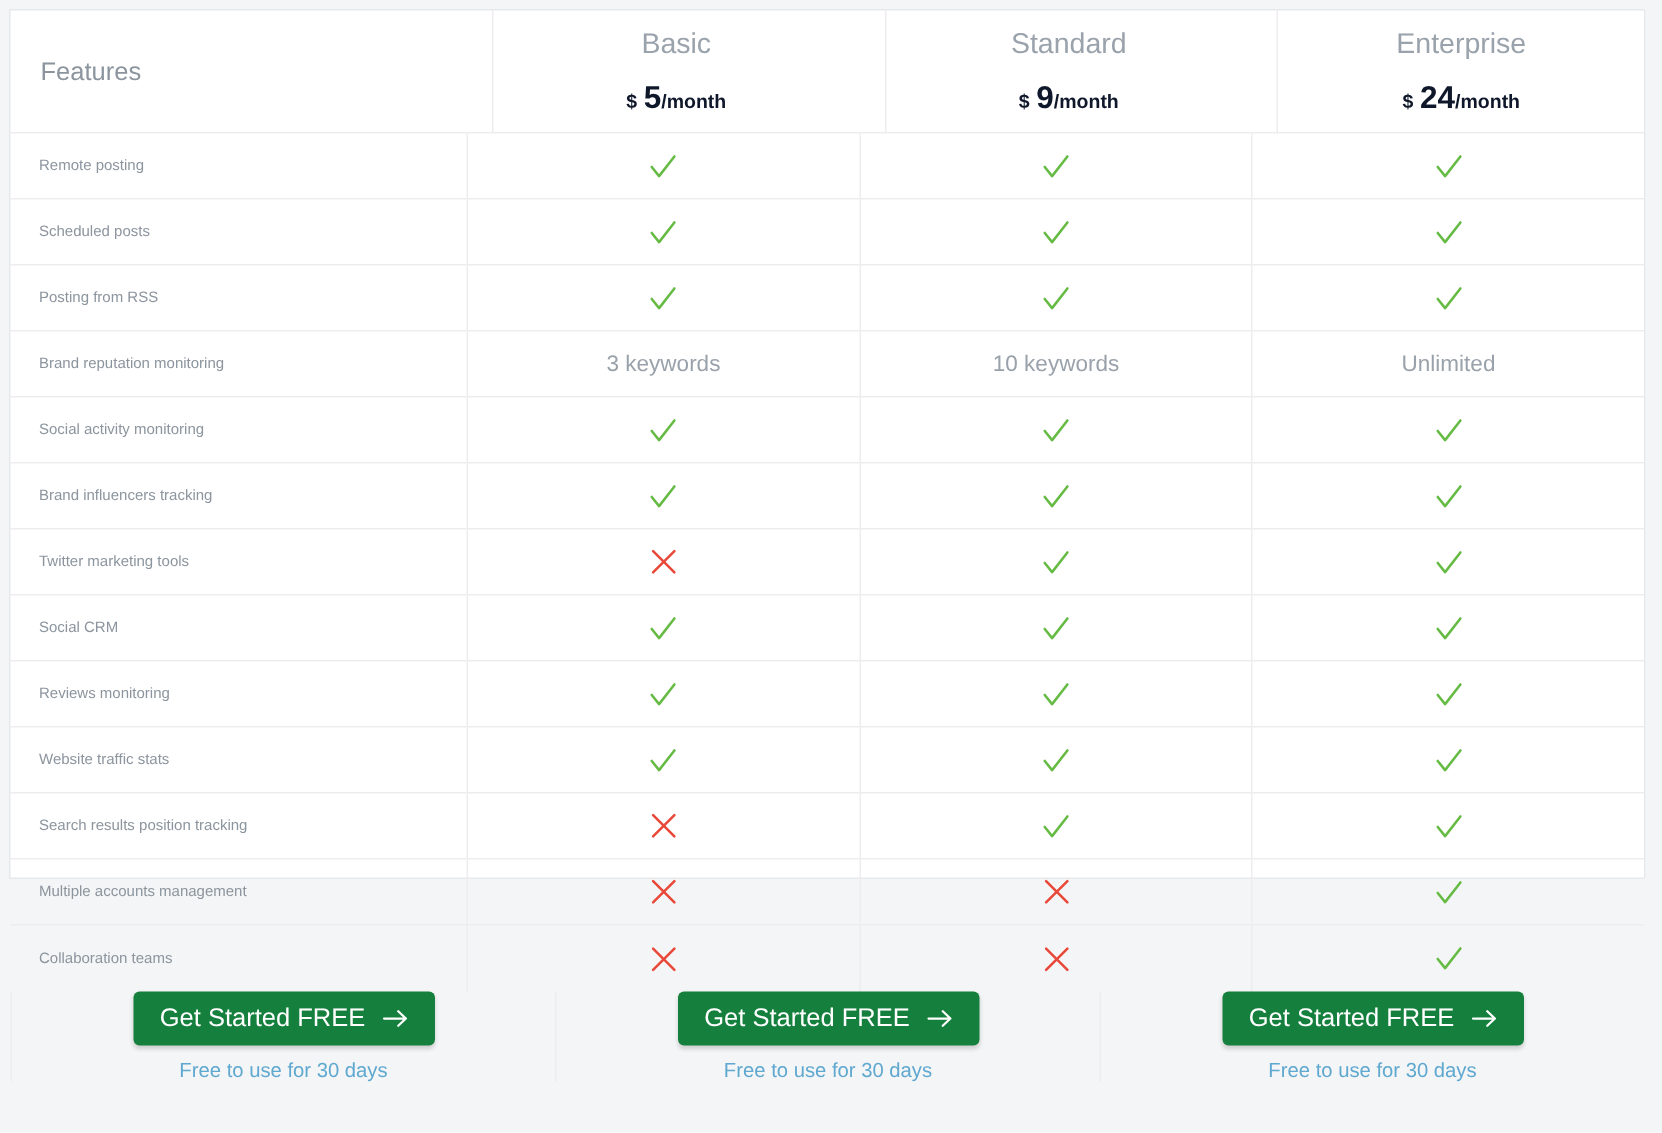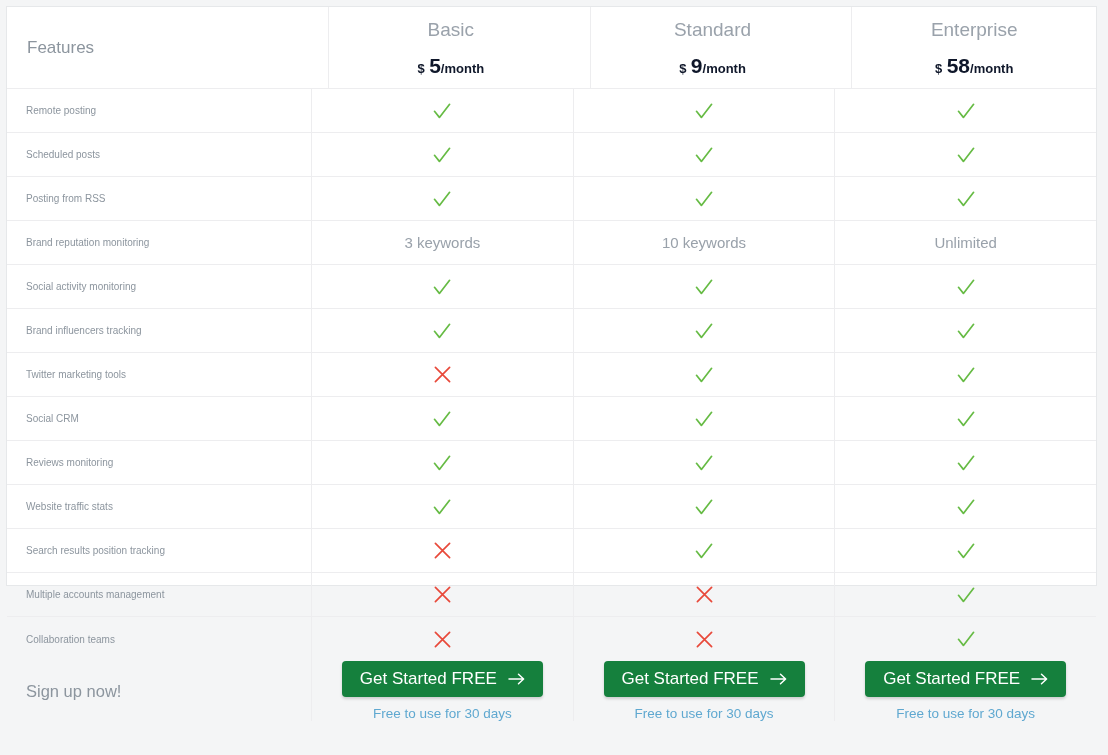--- a/index.html
+++ b/index.html
@@ -138,21 +138,21 @@
     <div class="c-plan">
       <span class="plan-name">Basic</span>
       <span class="plan-price"><span class="cur">$</span> <span class="amt">5</span><span class="per">/month</span></span>
     </div>
     <div class="c-plan">
       <span class="plan-name">Standard</span>
       <span class="plan-price"><span class="cur">$</span> <span class="amt">9</span><span class="per">/month</span></span>
     </div>
     <div class="c-plan">
       <span class="plan-name">Enterprise</span>
-      <span class="plan-price"><span class="cur">$</span> <span class="amt">58</span><span class="per">/month</span></span>
+      <span class="plan-price"><span class="cur">$</span> <span class="amt">24</span><span class="per">/month</span></span>
     </div>
   </div>
 
   <div id="feature-rows-host" style="display:contents"><div class="trow feature-row">
         <div class="c-feature">
           <span>Remote posting</span>
         </div>
         <div class="c-plan">
           <span class="mark check"><svg viewBox="0 0 22 22" width="22" height="22" aria-hidden="true">
               <path d="M3.5 11.3 8.4 17.4 18.6 4.3" fill="none" stroke="#66bb44" stroke-width="1.7" stroke-linecap="round" stroke-linejoin="round"></path>
@@ -386,23 +386,20 @@
             </svg></span>
         </div>
         <div class="c-plan">
           <span class="mark check"><svg viewBox="0 0 22 22" width="22" height="22" aria-hidden="true">
               <path d="M3.5 11.3 8.4 17.4 18.6 4.3" fill="none" stroke="#66bb44" stroke-width="1.7" stroke-linecap="round" stroke-linejoin="round"></path>
             </svg></span>
         </div>
       </div></div>
 
   <div class="trow signup-row">
-    <div class="c-feature">
-      <span>Sign up now!</span>
-    </div>
     <div class="c-plan">
       <button class="cta-button">
         <span>Get Started FREE</span>
         <span class="arrow">
           <svg viewBox="0 0 18 14" width="18" height="14" aria-hidden="true">
               <path d="M1 7h14M10.5 2.2 15.6 7l-5.1 4.8" fill="none" stroke="#ffffff" stroke-width="1.5" stroke-linecap="round" stroke-linejoin="round"></path>
             </svg>
         </span>
       </button>
       <span class="cta-note">Free to use for 30 days</span>

